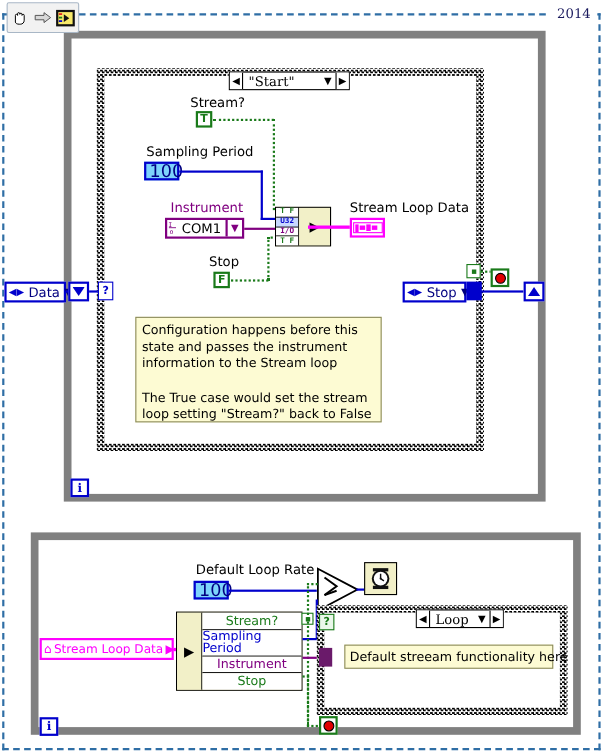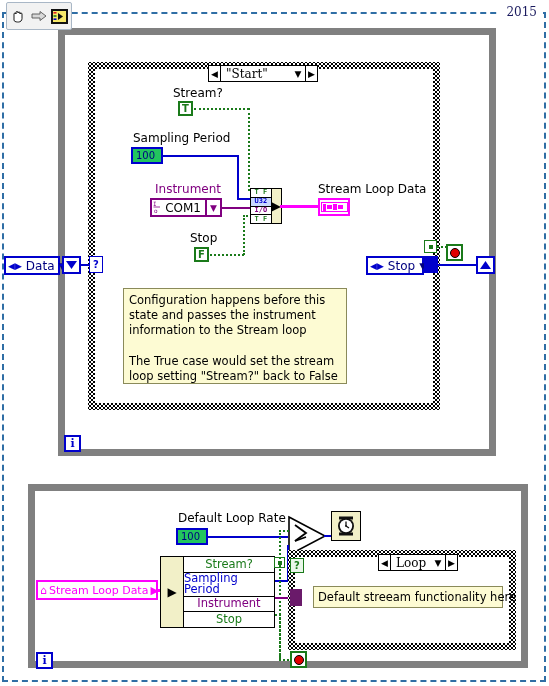--- a/index.html
+++ b/index.html
@@ -114,23 +114,23 @@
     color: #1a7a1a;
     font-size: 10px; font-weight: bold;
     display: flex; align-items: center; justify-content: center;
     font-family: "DejaVu Sans", sans-serif;
     box-sizing: border-box;
   }
   .num-const {
     position: absolute;
     height: 17px;
     border: 2px solid #0000cc;
-    background: #22c55e;
+    background: #7dd3fc;
     color: #000080;
-    font-size: 10px;
+    font-size: 16px;
     display: flex; align-items: center;
     padding: 0 3px;
     font-family: "DejaVu Sans", sans-serif;
     box-sizing: border-box;
   }
   .enum-const {
     position: absolute;
     height: 19px;
     border: 2px solid #0000cc;
     background: #ffffff;
@@ -412,21 +412,21 @@
       <rect x="3" y="4" width="13" height="11" fill="#f7e96a"></rect>
       <path d="M8 6 l5 3.5 l-5 3.5 z" fill="#111"></path>
       <rect x="3.5" y="5" width="3" height="1.6" fill="#e02020"></rect>
       <rect x="3.5" y="8.2" width="3" height="1.6" fill="#1a7a1a"></rect>
       <rect x="3.5" y="11.4" width="3" height="1.6" fill="#0000cc"></rect>
     </svg>
   </div>
 </div>
 
 <div class="abs" id="diagram-frame"></div>
-<div class="abs" id="version-badge">2015</div>
+<div class="abs" id="version-badge">2014</div>
 
 <div class="abs while-loop" style="left:58px; top:28px; width:438px; height:428px;"></div>
 
 <div class="iter-term" style="left:64px; top:435px;">i</div>
 
 <div class="case-struct" style="left:88px; top:62px; width:352px; height:348px;">
   <div class="case-inner"></div>
 </div>
 
 <div class="case-selector" style="left:208px; top:65px; width:110px;">
@@ -461,21 +461,21 @@
   <div class="vchev">▼</div>
 </div>
 <div class="wire w-purple w-h" style="left:222px; top:207px; width:29px;"></div>
 
 <div class="lbl lbl-black" style="left:190px; top:231px;">Stop</div>
 <div class="bool-const" style="left:194px; top:247px;">F</div>
 <div class="wire dotw-h" style="left:210px; top:254px; width:34px;"></div>
 <div class="wire dotw-v" style="left:243px; top:215px; height:40px;"></div>
 <div class="wire dotw-h" style="left:243px; top:215px; width:9px;"></div>
 
-<div class="bundle" style="left:250px; top:188px; width:32px; height:36px;text-align:center;">
+<div class="bundle" style="left:250px; top:188px; width:51px; height:36px;text-align:center;">
   <div class="terms">
     <div class="t t-green">T F</div>
     <div class="t t-blue">U32</div>
     <div class="t t-purple">I/O</div>
     <div class="t t-green">T F</div>
   </div>
   <div class="arrowcell">
     <span class="glyph">▶</span>
   </div>
 </div>

